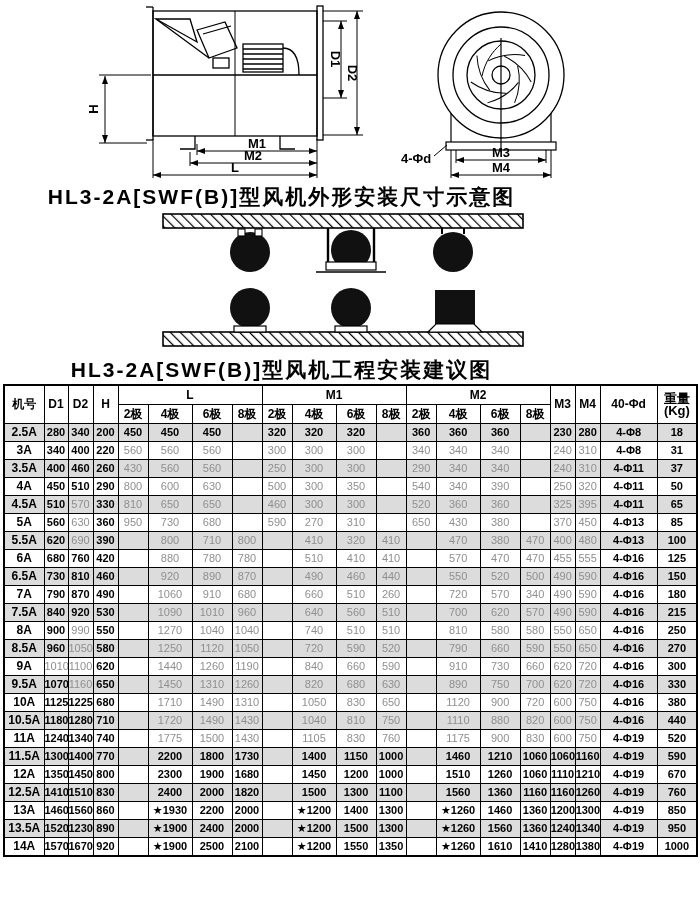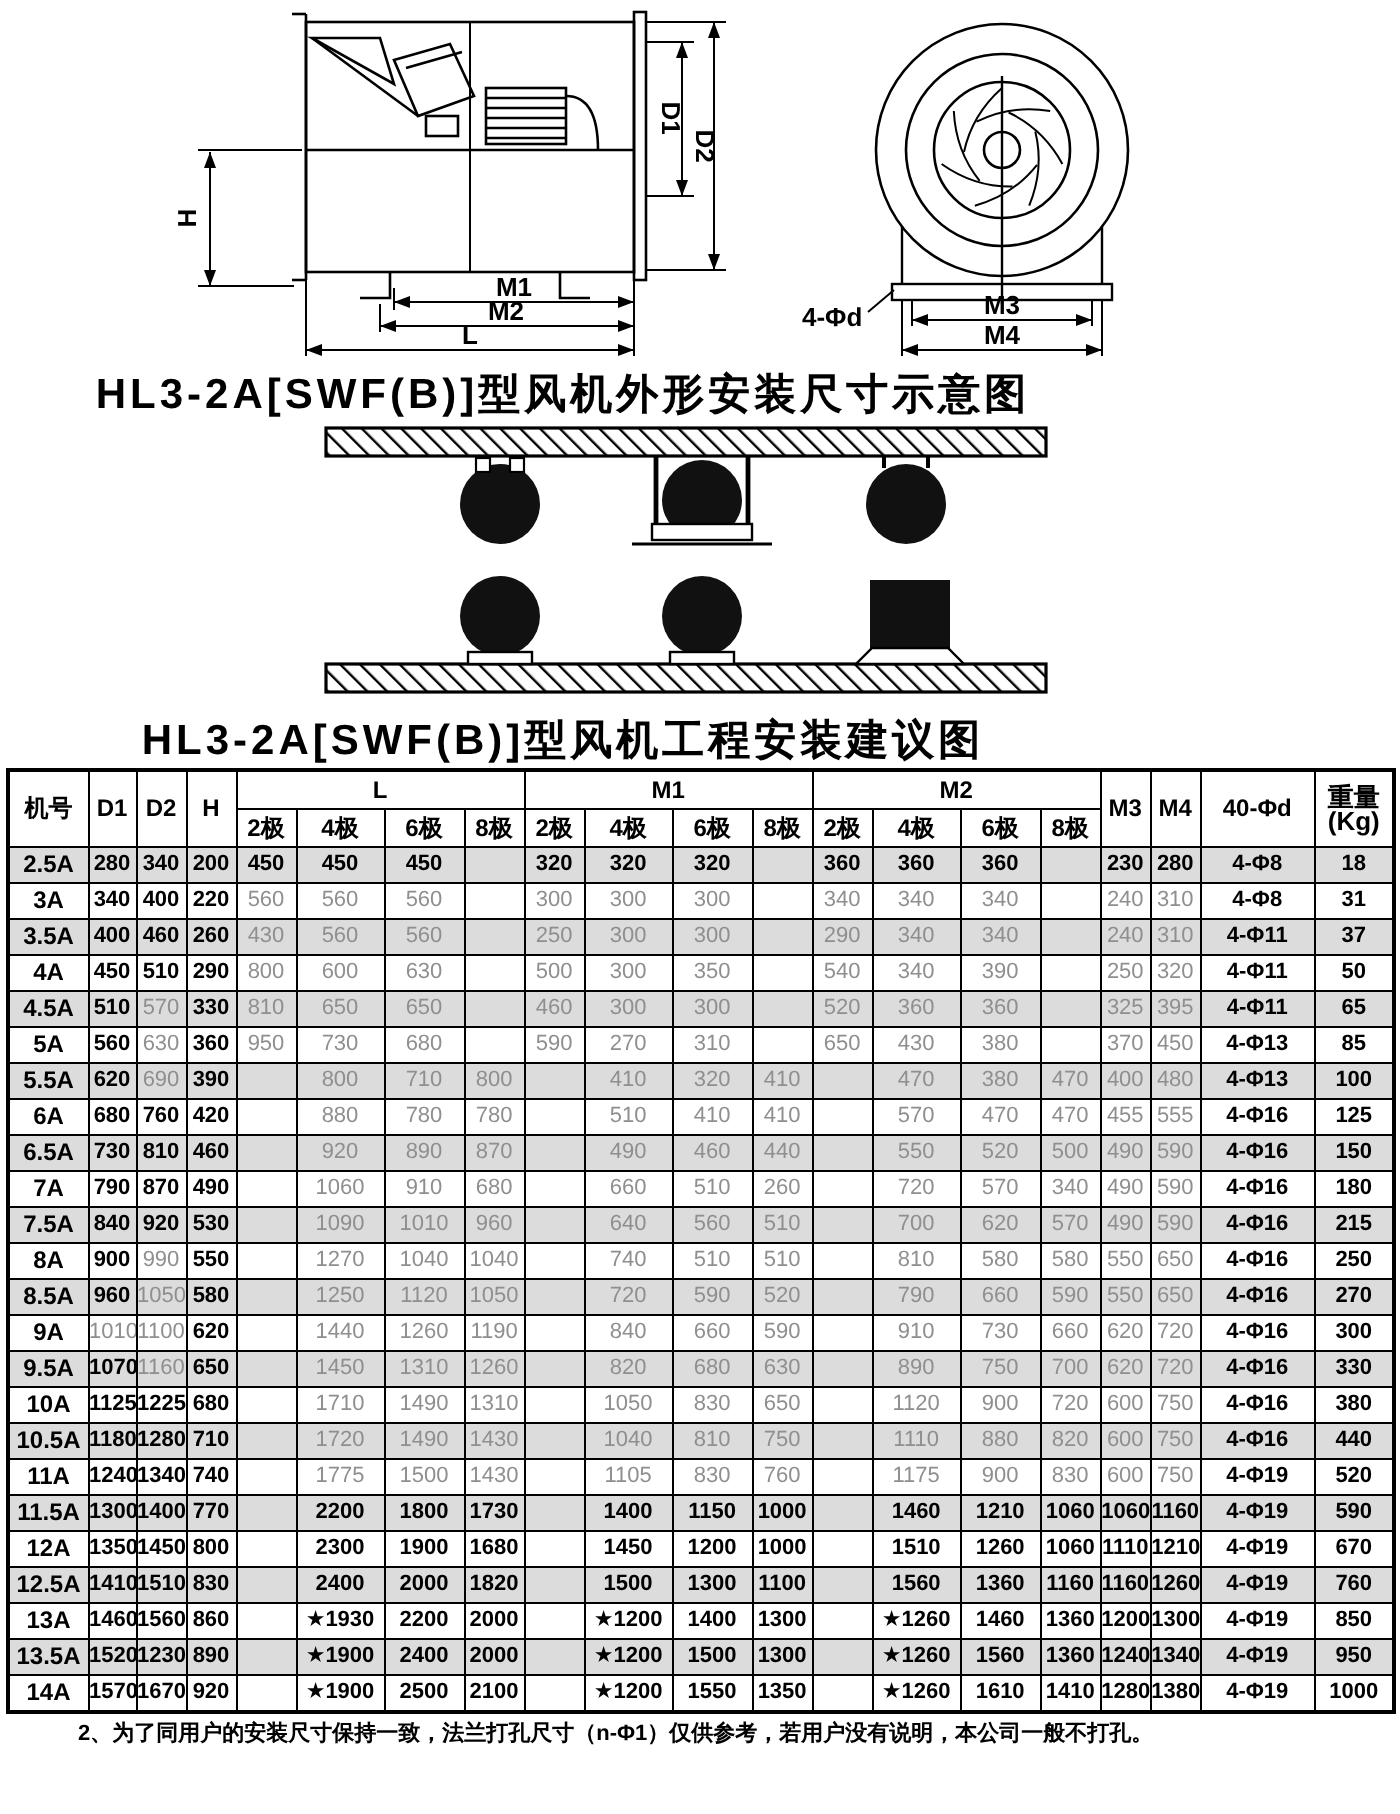--- a/index.html
+++ b/index.html
@@ -758,14 +758,13 @@
         <td>1410</td>
         <td>1280</td>
         <td>1380</td>
         <td>4-Φ19</td>
         <td>1000</td>
       </tr>
     </tbody>
 </table>
 
 <div class="notes">
-  <div class="note2"><span>2、为了同用户的安装尺寸保持一致，法兰打孔尺寸（n-Φ1）仅供参考，若用户没有说明，本公司一般不打孔。</span></div>
 </div>
 
 </body></html>

